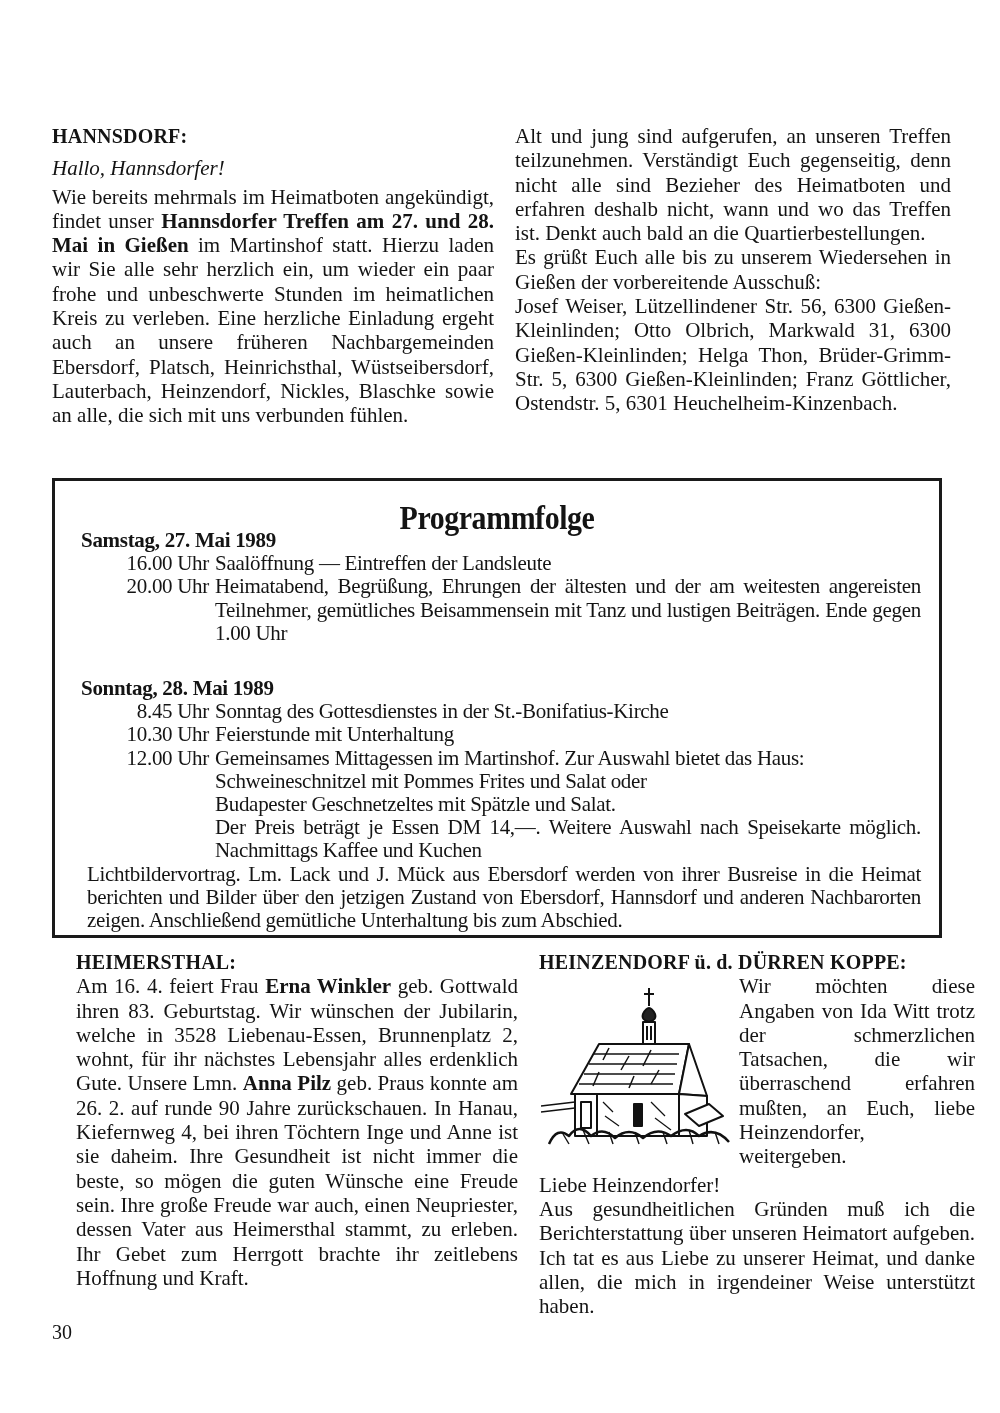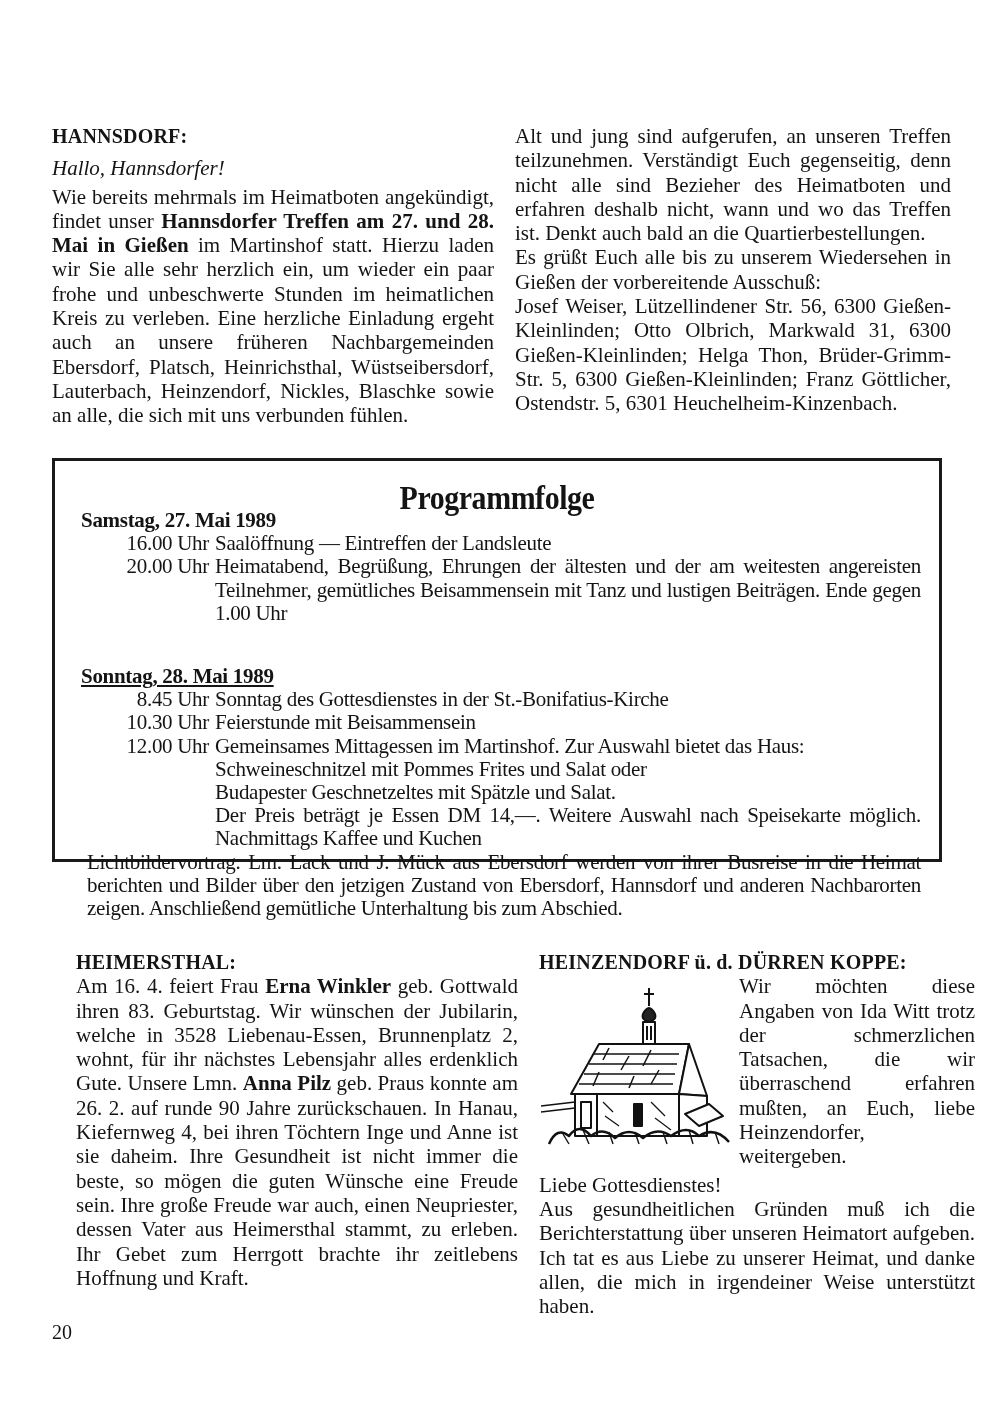--- a/index.html
+++ b/index.html
@@ -11,34 +11,34 @@
   .col { position: absolute; font-size: 21px; line-height: 24.3px; text-align: justify; }
   .col p { margin: 0; }
   .col-left { left: 52px; width: 442px; }
   .col-right { left: 515px; width: 436px; }
   .top { top: 124px; }
   .hdr { font-weight: bold; font-size: 20px; letter-spacing: 0.2px; }
   .salute { font-style: italic; margin: 8px 0 4px 0 !important; }
   .b { font-weight: bold; }
 
   .program-box {
-    position: absolute; left: 52px; top: 458px; width: 890px; height: 404px;
+    position: absolute; left: 52px; top: 478px; width: 890px; height: 460px;
     border: 3px solid #1a1a1a; box-sizing: border-box;
   }
   .program-title {
     position: absolute; left: 0; right: 0; top: 18px; text-align: center;
     font-size: 34px; font-weight: bold; letter-spacing: -0.5px;
     transform: scaleX(0.88);
   }
   .program-content {
     position: absolute; left: 26px; top: 48px; width: 840px;
     font-size: 21px; line-height: 23.2px; letter-spacing: -0.3px;
   }
   .day { font-weight: bold; margin: 0; }
-  .day-2 { margin-top: 40px; text-decoration: underline; }
+  .day-2 { margin-top: 32px; }
   .row { display: flex; }
   .time { width: 128px; flex: 0 0 128px; text-align: right; padding-right: 0; box-sizing: border-box; }
   .time span { display: inline-block; width: 120px; text-align: right; }
   .desc { flex: 1; text-align: justify; padding-left: 6px; }
 
   .bottom { top: 950px; margin-left: 24px; }
   .church-wrap { float: left; width: 194px; height: 172px; margin: 2px 6px 4px 0; }
   .church-wrap svg { display: block; }
   .after-church { clear: both; padding-top: 4px; }
   .page-number { position: absolute; left: 52px; top: 1321px; font-size: 20px; }
@@ -71,21 +71,21 @@
       <div class="desc">Heimatabend, Begrüßung, Ehrungen der ältesten und der am weitesten angereisten Teilnehmer, gemütliches Beisammensein mit Tanz und lustigen Beiträgen. Ende gegen 1.00 Uhr</div>
     </div>
 
     <p class="day day-2">Sonntag, 28. Mai 1989</p>
     <div class="row">
       <div class="time"><span>8.45 Uhr</span></div>
       <div class="desc">Sonntag des Gottesdienstes in der St.-Bonifatius-Kirche</div>
     </div>
     <div class="row">
       <div class="time"><span>10.30 Uhr</span></div>
-      <div class="desc">Feierstunde mit Beisammensein</div>
+      <div class="desc">Feierstunde mit Unterhaltung</div>
     </div>
     <div class="row">
       <div class="time"><span>12.00 Uhr</span></div>
       <div class="desc">
         <div>Gemeinsames Mittagessen im Martinshof. Zur Auswahl bietet das Haus:</div>
         <div>Schweineschnitzel mit Pommes Frites und Salat oder</div>
         <div>Budapester Geschnetzeltes mit Spätzle und Salat.</div>
         <div>Der Preis beträgt je Essen DM 14,—. Weitere Auswahl nach Speisekarte möglich. Nachmittags Kaffee und Kuchen</div>
       </div>
     </div>
@@ -153,18 +153,18 @@
             <path d="M96 156 L100 168"></path>
           <path d="M124 156 L128 168"></path>
             <path d="M150 154 L154 168"></path>
             <path d="M176 156 L180 168"></path>
         </g>
       </g>
     </svg>
   </div>
   <p>Wir möchten diese Angaben von Ida Witt trotz der schmerzlichen Tatsachen, die wir überraschend erfahren mußten, an Euch, liebe Heinzendorfer, weitergeben.</p>
   <div class="after-church">
-    <p>Liebe Gottesdienstes!</p>
+    <p>Liebe Heinzendorfer!</p>
     <p>Aus gesundheitlichen Gründen muß ich die Berichterstattung über unseren Heimatort aufgeben. Ich tat es aus Liebe zu unserer Heimat, und danke allen, die mich in irgendeiner Weise unterstützt haben.</p>
   </div>
 </div>
 
-<div class="page-number">20</div>
+<div class="page-number">30</div>
 
 </body></html>

